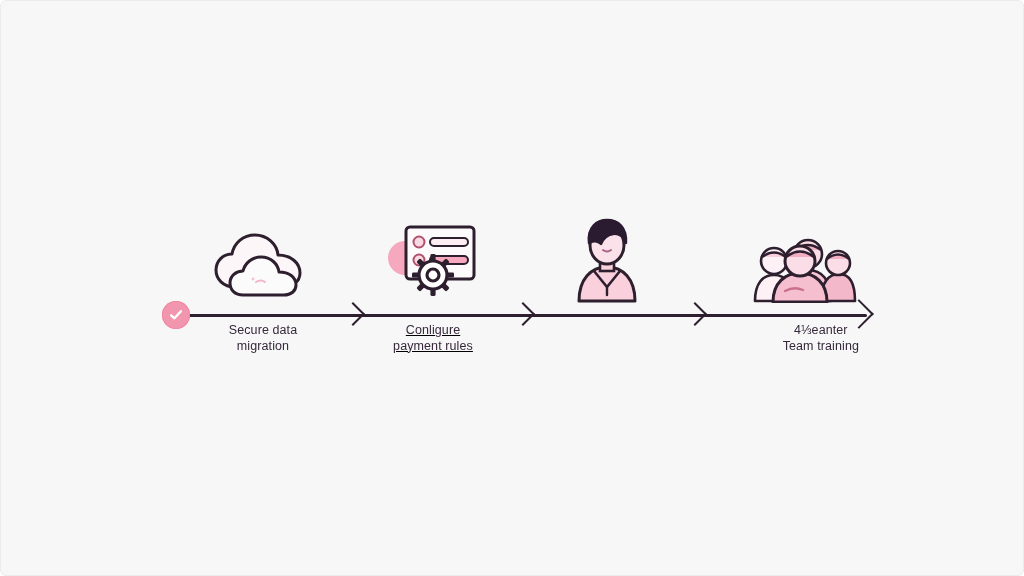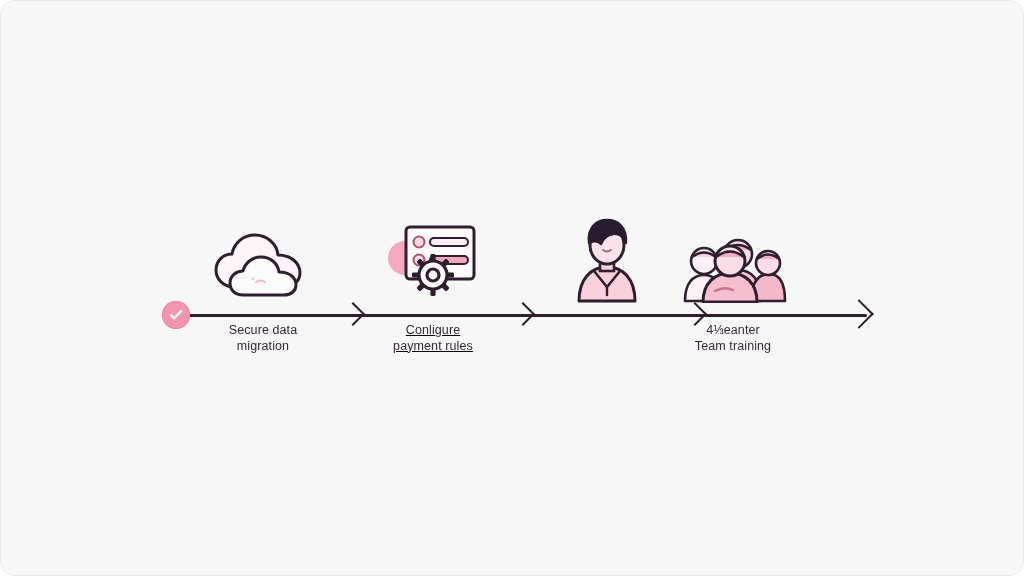--- a/index.html
+++ b/index.html
@@ -12,21 +12,21 @@
     background: #ffffff;
     font-family: "Liberation Sans", sans-serif;
     overflow: hidden;
   }
 
   #canvas {
     position: relative;
     width: 1024px;
     height: 576px;
     background: #f7f7f8;
-    border-radius: 14px;
+    border-radius: 6px;
     box-sizing: border-box;
     border: 1px solid #ececef;
     overflow: hidden;
   }
 
   
   #timeline-axis {
     position: absolute;
     left: 186px;
     top: 313px;
@@ -102,21 +102,21 @@
     font-size: 12.5px;
     line-height: 15.5px;
     color: #36283a;
     letter-spacing: 0.1px;
     white-space: pre-line;
   }
 
   .ms-1 { left: 262px; }
   .ms-2 { left: 432px; text-decoration: underline; }
   .ms-3 { left: 606px; }
-  .ms-4 { left: 732px; }
+  .ms-4 { left: 770px; align-items: flex-end; }
 </style>
 </head>
 <body>
 
 <div id="canvas">
 
   <div id="timeline-axis">
     <div class="axis-line"></div>
   </div>
 

